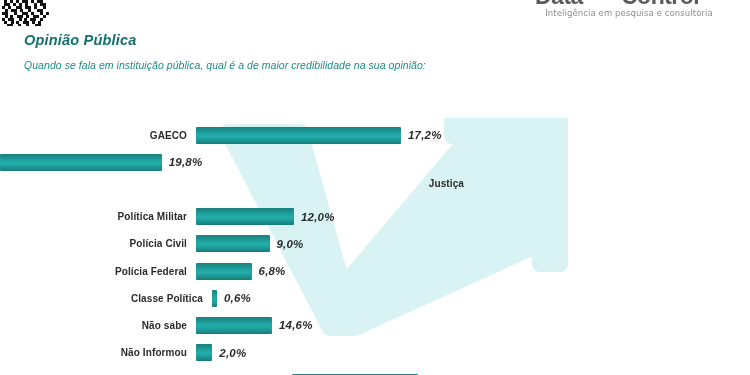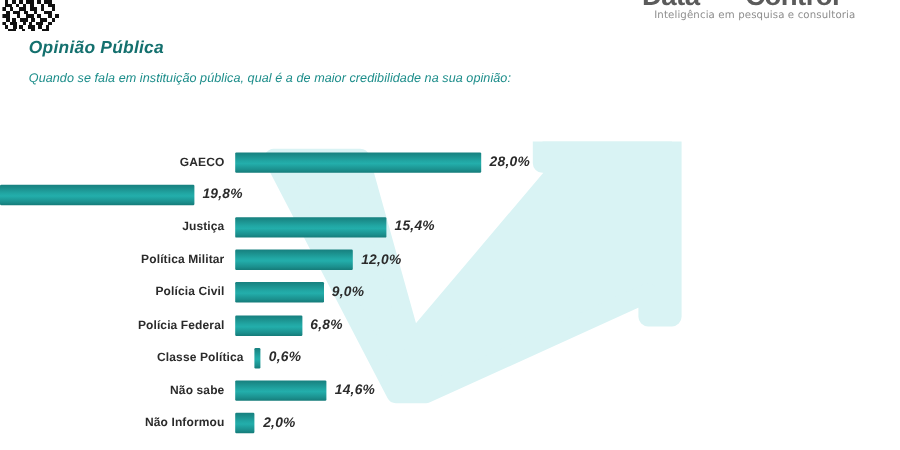--- a/index.html
+++ b/index.html
@@ -152,30 +152,30 @@
                L355 210
                L330 210
                Z" fill="#d9f3f4" stroke="#d9f3f4" stroke-width="16" stroke-linejoin="round"></path>
     </svg>
 
     <div id="rows">
         <div class="row" style="top: 6px;">
           <div class="cat">GAECO</div>
           <div class="barwrap">
             <div class="bar" style="width: 205px;"></div>
-            <div class="val">28,0%</div>
+            <div class="val">17,2%</div>
           </div>
         </div>
         <div class="row" style="top: 33.2px;">
           <div class="barwrap">
             <div class="bar" style="width: 161.713px;"></div>
             <div class="val">19,8%</div>
           </div>
         </div>
-        <div class="row" style="top: 60.4px;">
+        <div class="row" style="top: 60.4px; flex-direction: column;">
           <div class="cat">Justiça</div>
           <div class="barwrap">
             <div class="bar" style="width: 125.777px;"></div>
             <div class="val">15,4%</div>
           </div>
         </div>
         <div class="row" style="top: 87.6px;">
           <div class="cat">Política Militar</div>
           <div class="barwrap">
             <div class="bar" style="width: 98.008px;"></div>

